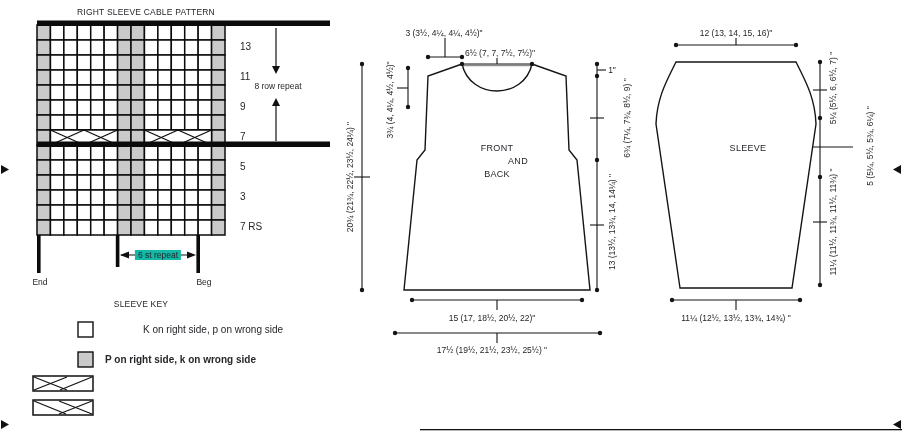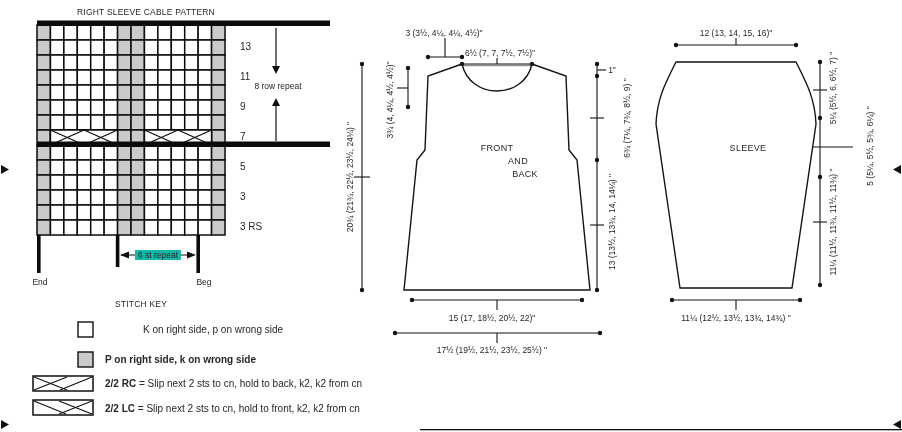--- a/index.html
+++ b/index.html
@@ -348,44 +348,42 @@
     </g>
   </svg>
 
   <div class="t caps" style="left:146px;top:12px;">RIGHT SLEEVE CABLE PATTERN</div>
   <div class="lt" style="left:240px;top:47px;">13</div>
   <div class="lt" style="left:240px;top:77px;">11</div>
   <div class="lt" style="left:240px;top:107px;">9</div>
   <div class="lt" style="left:240px;top:137px;">7</div>
   <div class="lt" style="left:240px;top:167px;">5</div>
   <div class="lt" style="left:240px;top:197px;">3</div>
-  <div class="lt" style="left:240px;top:227px;">3 RS</div>
+  <div class="lt" style="left:240px;top:227px;">7 RS</div>
   <div class="t" style="left:278px;top:86px;">8 row repeat</div>
   <div class="t wbg" style="left:158px;top:255px;">6 st repeat</div>
   <div class="t" style="left:40px;top:282px;">End</div>
   <div class="t" style="left:204px;top:282px;">Beg</div>
 
-  <div class="t caps" style="left:141px;top:304px;">STITCH KEY</div>
+  <div class="t caps" style="left:141px;top:304px;">SLEEVE KEY</div>
   <div class="lt" style="left:105px;top:330px;margin-left:38px;">K on right side, p on wrong side</div>
   <div class="lt" style="left:105px;top:360px;font-weight:bold;">P on right side, k on wrong side</div>
-  <div class="lt" style="left:105px;top:384px;"><b>2/2 RC</b><span> = Slip next 2 sts to cn, hold to back, k2, k2 from cn</span></div>
-  <div class="lt" style="left:105px;top:409px;"><b>2/2 LC</b><span> = Slip next 2 sts to cn, hold to front, k2, k2 from cn</span></div>
 
   <div class="t" style="left:444px;top:33px;">3 (3½, 4¼, 4¼, 4½)"</div>
   <div class="t" style="left:500px;top:53px;">6½ (7, 7, 7½, 7½)"</div>
   <div class="vt" style="left:350px;top:177px;">20¾ (21¾, 22½, 23½, 24¼) "</div>
   <div class="vt" style="left:390px;top:100px;">3¾ (4, 4¼, 4½, 4½)"</div>
   <div class="t" style="left:612px;top:70px;">1"</div>
   <div class="vt" style="left:627px;top:118px;">6¾ (7¼, 7¾, 8½, 9) "</div>
   <div class="vt" style="left:612px;top:222px;">13 (13½, 13¾, 14, 14¼) "</div>
   <div class="t" style="left:492px;top:318px;">15 (17, 18½, 20½, 22)"</div>
   <div class="t" style="left:492px;top:350px;">17½ (19½, 21½, 23½, 25½) "</div>
   <div class="t piece-label" style="left:497px;top:148px;">FRONT</div>
   <div class="t piece-label" style="left:497px;top:161px;margin-left:21px;">AND</div>
-  <div class="t piece-label" style="left:497px;top:174px;margin-left:28px;">BACK</div>
+  <div class="t piece-label" style="left:497px;top:174px;">BACK</div>
 
   <div class="t" style="left:736px;top:33px;">12 (13, 14, 15, 16)"</div>
   <div class="t piece-label" style="left:736px;top:148px;margin-left:12px;">SLEEVE</div>
   <div class="vt" style="left:833px;top:88px;">5¼ (5½, 6, 6½, 7) "</div>
   <div class="vt" style="left:870px;top:146px;">5 (5¼, 5½, 5¾, 6¼) "</div>
   <div class="vt" style="left:833px;top:222px;">11¼ (11½, 11¾, 11½, 11¾) "</div>
   <div class="t" style="left:736px;top:318px;">11¼ (12½, 13½, 13¾, 14¾) "</div>
 
 </div>
 

